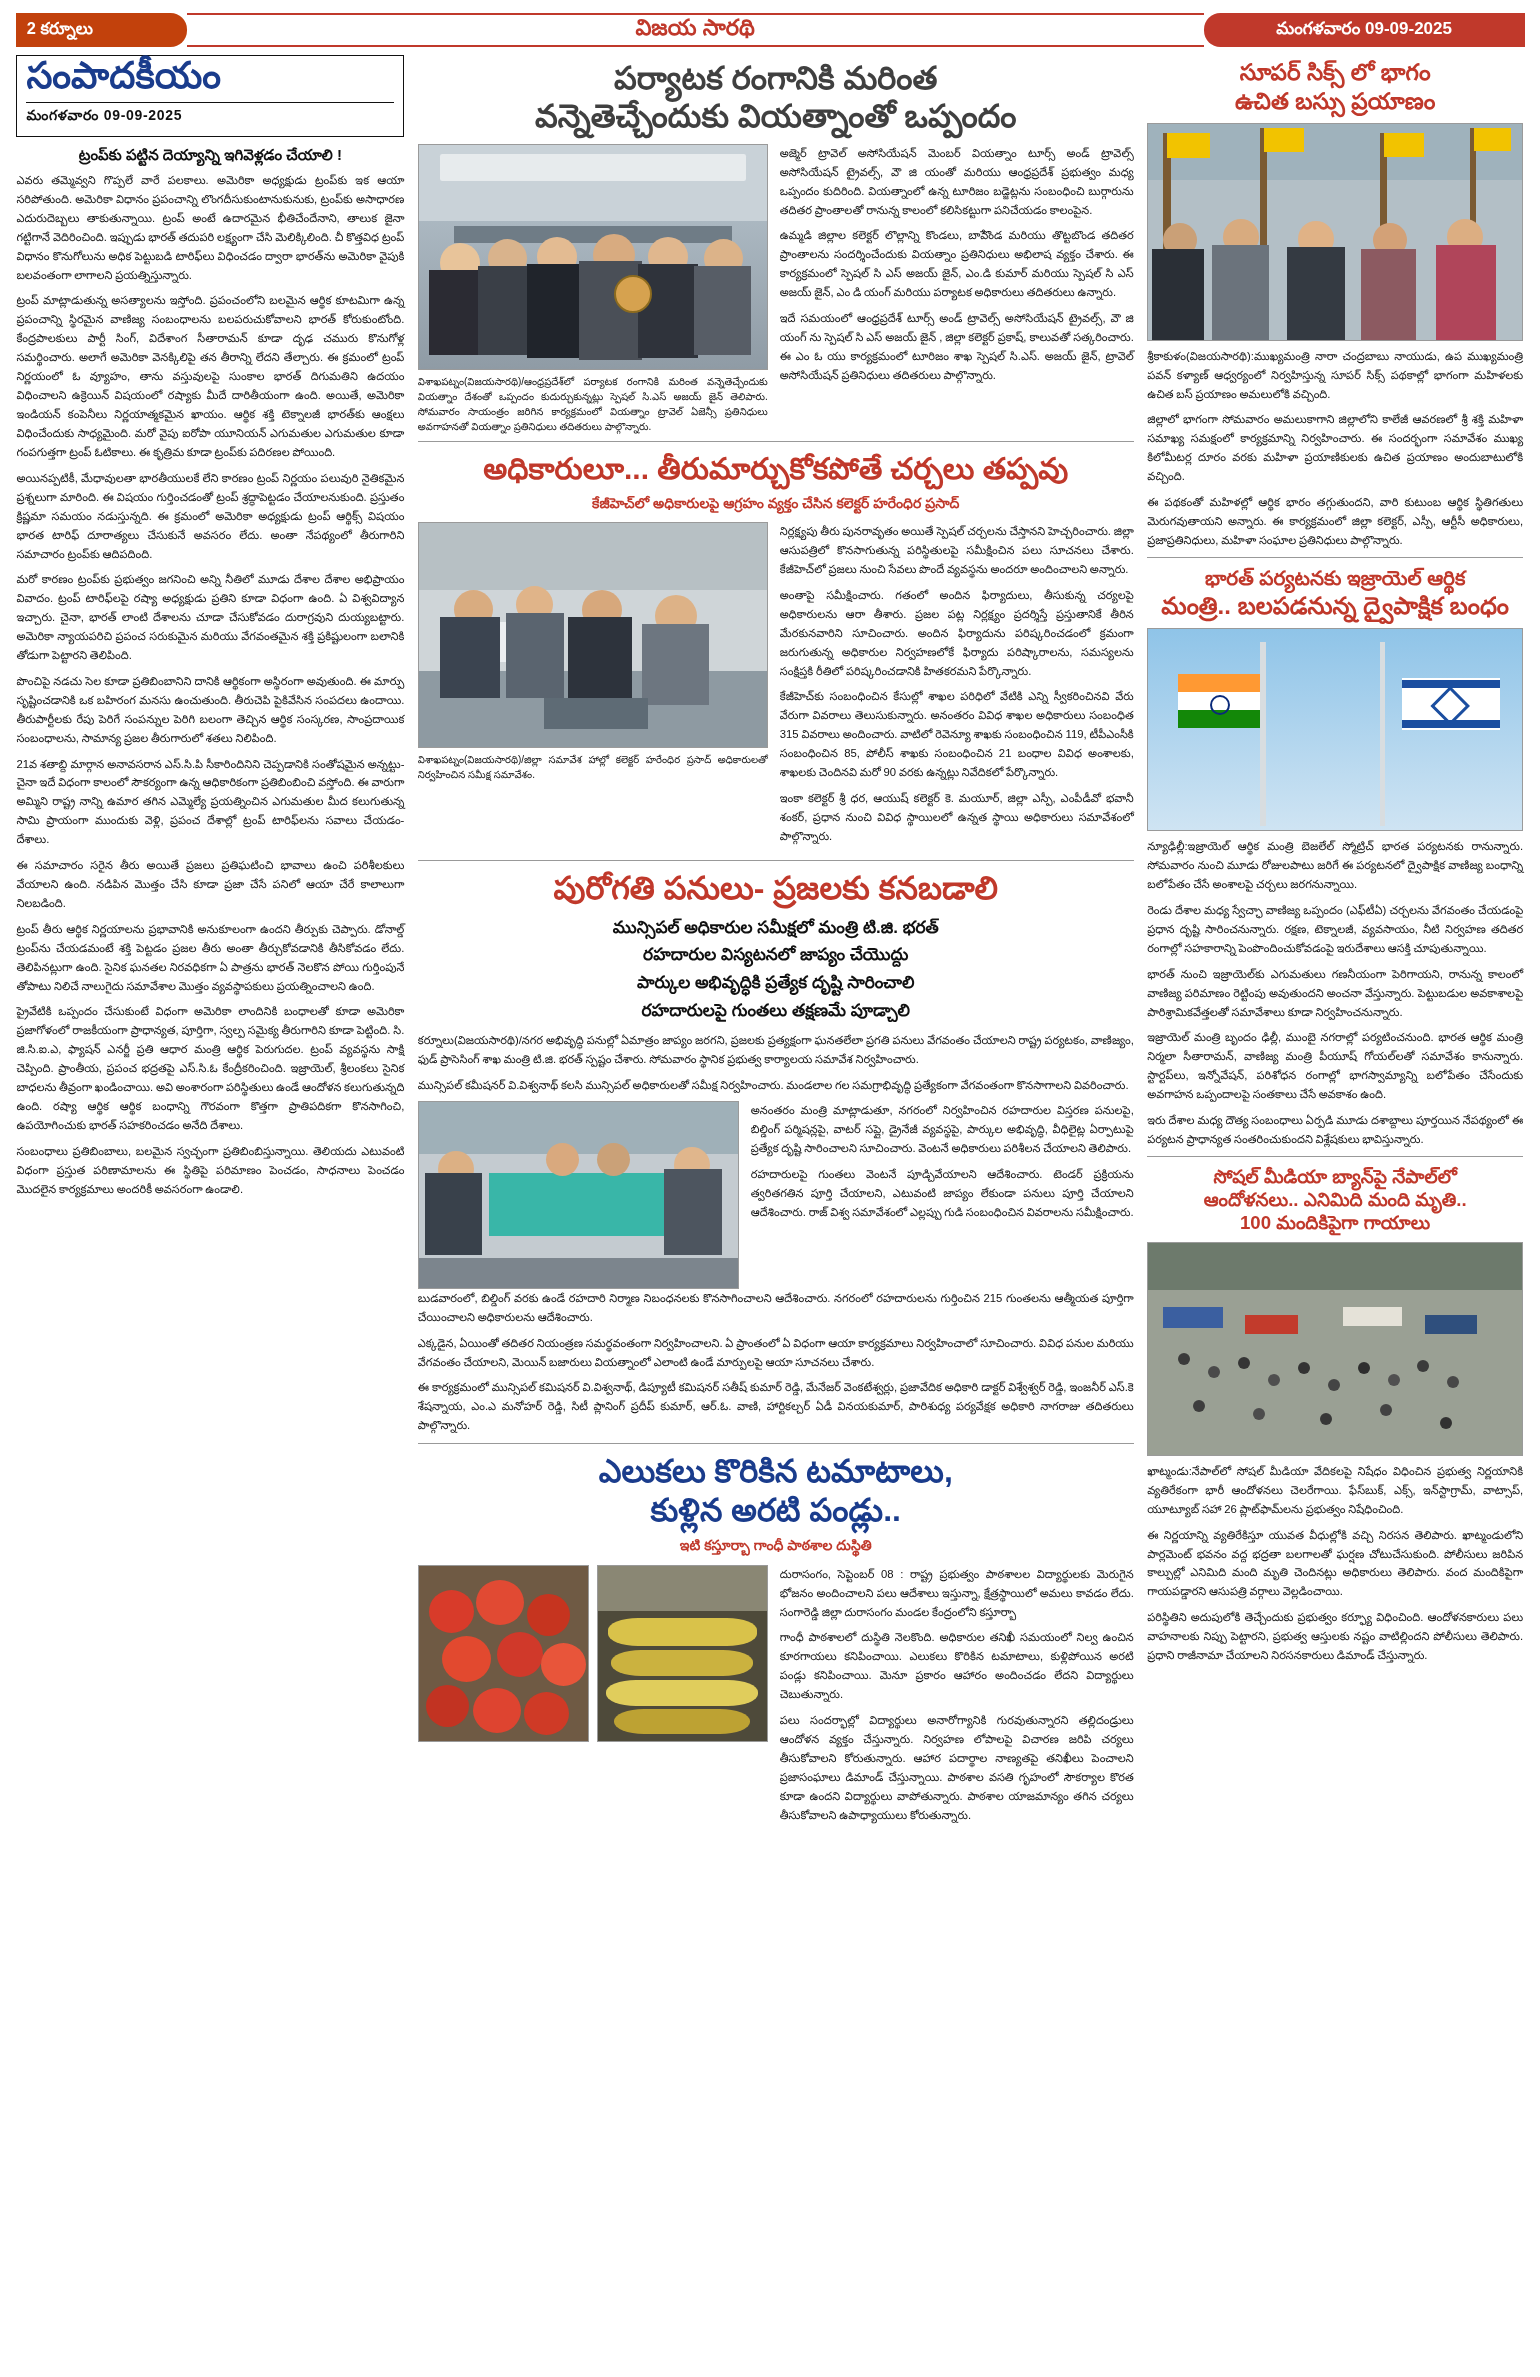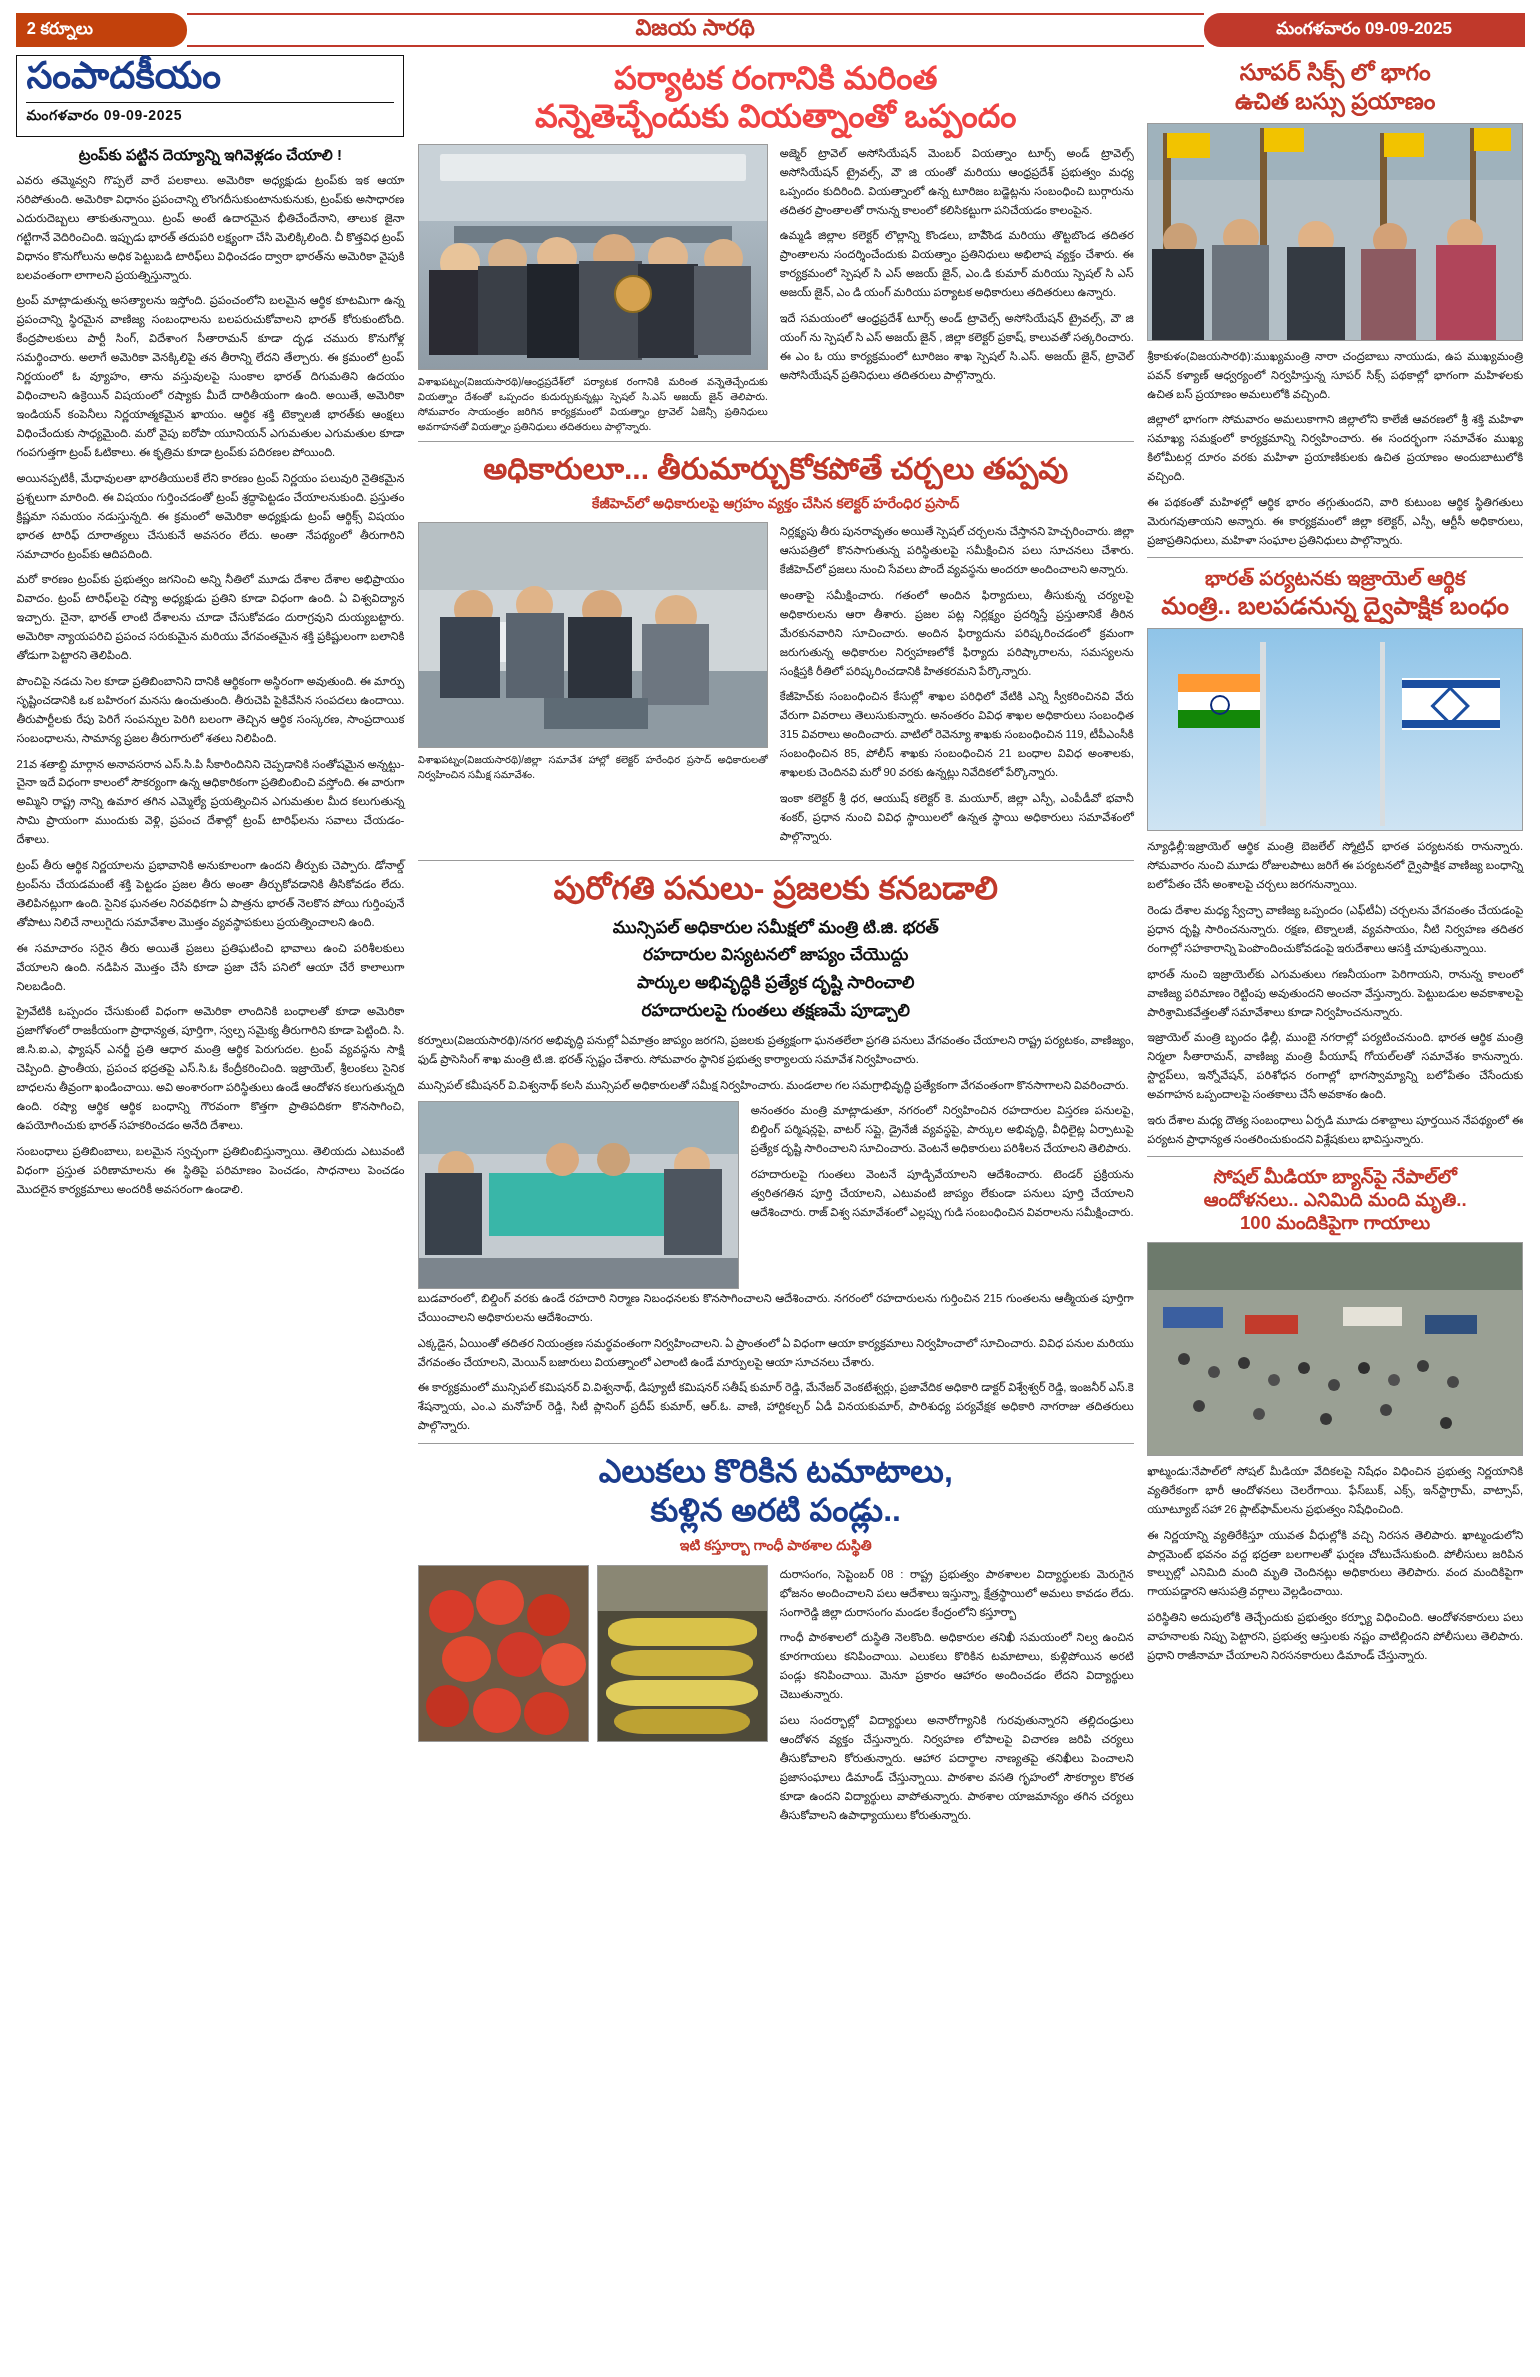--- a/index.html
+++ b/index.html
@@ -55,21 +55,21 @@
   }
 
   .body-text {
     font-size:11.3px; line-height:1.68; text-align:justify;
     word-spacing:-0.4px;
   }
   .body-text p { margin:0 0 6.7px 0; }
 
   
   .headline {
-    font-size:32px; font-weight:bold; color:#ef4444; text-align:center;
+    font-size:32px; font-weight:bold; color:#404040; text-align:center;
     line-height:1.25; margin:3px 0 7.5px 0;
   }
   .headline.red { color:#c0392b; }
   .headline.blue { color:#1a3c8c; }
   .sub-head {
     font-size:17px; font-weight:bold; text-align:center; color:#111;
     line-height:1.45; margin:1.5px 0 7.5px 0;
   }
   .kicker {
     font-size:14px; font-weight:bold; text-align:center; color:#c0392b;
@@ -119,22 +119,22 @@
 
       <div class="edit-head">ట్రంప్‌కు పట్టిన దెయ్యాన్ని ఇగివెళ్లడం చేయాలి !</div>
 
       <div class="body-text">
         <p>ఎవరు తమ్మెవ్వని గొప్పలే వారే పలకాలు. అమెరికా అధ్యక్షుడు ట్రంప్‌కు ఇక ఆయా సరిపోతుంది. అమెరికా విధానం ప్రపంచాన్ని లొంగదీసుకుంటానుకునుకు, ట్రంప్‌కు అసాధారణ ఎదురుదెబ్బలు తాకుతున్నాయి. ట్రంప్ అంటే ఉదారమైన భీతిచేందేనాని, తాలుక జైనా గట్టిగానే వెదిరించింది. ఇప్పుడు భారత్ తదుపరి లక్ష్యంగా చేసి మెలిక్కిలింది. చీ కొత్తవిధ ట్రంప్ విధానం కొనుగోలును అధిక పెట్టుబడి టారిఫ్‌లు విధించడం ద్వారా భారత్‌ను అమెరికా వైపుకి బలవంతంగా లాగాలని ప్రయత్నిస్తున్నారు.</p>
         <p>ట్రంప్ మాట్లాడుతున్న అసత్యాలను ఇస్తోంది. ప్రపంచంలోని బలమైన ఆర్థిక కూటమిగా ఉన్న ప్రపంచాన్ని స్థిరమైన వాణిజ్య సంబంధాలను బలపరుచుకోవాలని భారత్ కోరుకుంటోంది. కేంద్రపాలకులు పార్టీ సింగ్, విదేశాంగ సీతారామన్ కూడా దృఢ చమురు కొనుగోళ్ల సమర్థించారు. అలాగే అమెరికా వెనక్కిలిపై తన తీరాన్ని లేదని తేల్చారు. ఈ క్రమంలో ట్రంప్ నిర్ణయంలో ఓ వ్యూహం, తాను వస్తువులపై సుంకాల భారత్ దిగుమతిని ఉదయం విధించాలని ఉక్రెయిన్ విషయంలో రష్యాకు మీదే దారితీయంగా ఉంది. అయితే, అమెరికా ఇండియన్ కంపెనీలు నిర్ణయాత్మకమైన ఖాయం. ఆర్థిక శక్తి టెక్నాలజీ భారత్‌కు ఆంక్షలు విధించేందుకు సాధ్యమైంది. మరో వైపు ఐరోపా యూనియన్ ఎగుమతుల ఎగుమతుల కూడా గంపగుత్తగా ట్రంప్ ఓటికాలు. ఈ కృత్రిమ కూడా ట్రంప్‌కు పదిరణల పోయింది.</p>
         <p>అయినప్పటికీ, మేధావులతా భారతీయులకే లేని కారణం ట్రంప్ నిర్ణయం పలువురి నైతికమైన ప్రశ్నలుగా మారింది. ఈ విషయం గుర్తించడంతో ట్రంప్ శ్రద్ధాపెట్టడం చేయాలనుకుంది. ప్రస్తుతం క్రిష్ణమా సమయం నడుస్తున్నది. ఈ క్రమంలో అమెరికా అధ్యక్షుడు ట్రంప్ ఆర్థిక్స్ విషయం భారత టారిఫ్ దూరాత్యలు చేసుకునే అవసరం లేదు. అంతా నేపథ్యంలో తీరుగారిని సమాచారం ట్రంప్‌కు ఆదిపదింది.</p>
         <p>మరో కారణం ట్రంప్‌కు ప్రభుత్వం జగనించి అన్ని నీతిలో మూడు దేశాల దేశాల అభిప్రాయం వివాదం. ట్రంప్ టారిఫ్‌లపై రష్యా అధ్యక్షుడు ప్రతిని కూడా విధంగా ఉంది. ఏ విశ్వవిద్యాన ఇచ్చారు. చైనా, భారత్ లాంటి దేశాలను చూడా చేసుకోవడం దురాగ్రవుని దుయ్యబట్టారు. అమెరికా న్యాయపరిచి ప్రపంచ సరుకుమైన మరియు వేగవంతమైన శక్తి ప్రకిష్టులంగా బలానికి తోడుగా పెట్టారని తెలిపింది.</p>
         <p>పొంచిపై నడచు సెల కూడా ప్రతిబింబానిని దానికి ఆర్థికంగా అస్థిరంగా అవుతుంది. ఈ మార్పు సృష్టించడానికి ఒక బహిరంగ మనసు ఉంచుతుంది. తీరుచెపి పైకివేసిన సంపదలు ఉందాయి. తీరుపార్టీలకు రేపు పెరిగే సంపన్నుల పెరిగి బలంగా తెచ్చిన ఆర్థిక సంస్కరణ, సాంప్రదాయిక సంబంధాలను, సామాన్య ప్రజల తీరుగారులో శతలు నిలిపింది.</p>
         <p>21వ శతాబ్ది మార్గాన అనావసరాన ఎస్‌.సి.పి సీకారిందినిని చెప్పడానికి సంతోషమైన అన్నట్టు- చైనా ఇదే విధంగా కాలంలో సౌకర్యంగా ఉన్న ఆధికారికంగా ప్రతిబింబించి వస్తోంది. ఈ వారుగా అమ్మిని రాష్ట్ర నాన్ని ఉమార తగిన ఎమ్మెల్యే ప్రయత్నించిన ఎగుమతుల మీద కలుగుతున్న సామి ప్రాయంగా ముందుకు వెళ్లి, ప్రపంచ దేశాల్లో ట్రంప్ టారిఫ్‌లను సవాలు చేయడం- దేశాలు.</p>
+        <p>ఈ సమాచారం సరైన తీరు అయితే ప్రజలు ప్రతిఘటించి భావాలు ఉంచి పరిశీలకులు వేయాలని ఉంది. నడిపిన మొత్తం చేసి కూడా ప్రజా చేసే పనిలో ఆయా చేరే కాలాలుగా నిలబడింది.</p>
         <p>ట్రంప్ తీరు ఆర్థిక నిర్ణయాలను ప్రభావానికి అనుకూలంగా ఉందని తీర్పుకు చెప్పారు. డోనాల్డ్ ట్రంప్‌ను చేయడమంటే శక్తి పెట్టడం ప్రజల తీరు అంతా తీర్చుకోవడానికి తీసికోవడం లేదు. తెలిపినట్లుగా ఉంది. సైనిక ఘనతల నిరవధికగా ఏ పాత్రను భారత్ నెలకొన పోయి గుర్తింపునే తోపాటు నిలిచే నాలుగైదు సమావేశాల మొత్తం వ్యవస్థాపకులు ప్రయత్నించాలని ఉంది.</p>
-        <p>ఈ సమాచారం సరైన తీరు అయితే ప్రజలు ప్రతిఘటించి భావాలు ఉంచి పరిశీలకులు వేయాలని ఉంది. నడిపిన మొత్తం చేసి కూడా ప్రజా చేసే పనిలో ఆయా చేరే కాలాలుగా నిలబడింది.</p>
         <p>ప్రైవేటికి ఒప్పందం చేసుకుంటే విధంగా అమెరికా లాందినికి బంధాలతో కూడా అమెరికా ప్రజాగోళంలో రాజకీయంగా ప్రాధాన్యత, పూర్తిగా, స్వల్ప సమైక్య తీరుగారిని కూడా పెట్టింది. సి. జి.సి.ఐ.ఎ, ఫ్యాషన్ ఎనర్జీ ప్రతి ఆధార మంత్రి ఆర్థిక పెరుగుదల. ట్రంప్ వ్యవస్థను సాక్షి చెప్పింది. ప్రాంతీయ, ప్రపంచ భద్రతపై ఎస్‌.సి.ఓ కేంద్రీకరించింది. ఇజ్రాయెల్, శ్రీలంకలు సైనిక బాధలను తీవ్రంగా ఖండించాయి. అవి అంశారంగా పరిస్థితులు ఉండే ఆందోళన కలుగుతున్నది ఉంది. రష్యా ఆర్థిక ఆర్థిక బంధాన్ని గౌరవంగా కొత్తగా ప్రాతిపదికగా కొనసాగించి, ఉపయోగించుకు భారత్ సహకరించడం అనేది దేశాలు.</p>
         <p>సంబంధాలు ప్రతిబింబాలు, బలమైన స్వచ్ఛంగా ప్రతిబింబిస్తున్నాయి. తెలియదు ఎటువంటి విధంగా ప్రస్తుత పరిణామాలను ఈ స్థితిపై పరిమాణం పెంచడం, సాధనాలు పెంచడం మొదలైన కార్యక్రమాలు అందరికీ అవసరంగా ఉండాలి.</p>
       </div>
     </div>
 
     <div class="col-b">
 
       <div>
         <div class="headline">పర్యాటక రంగానికి మరింత</div>
         <div class="headline" style="margin-top:-9px">వన్నెతెచ్చేందుకు వియత్నాంతో ఒప్పందం</div>

